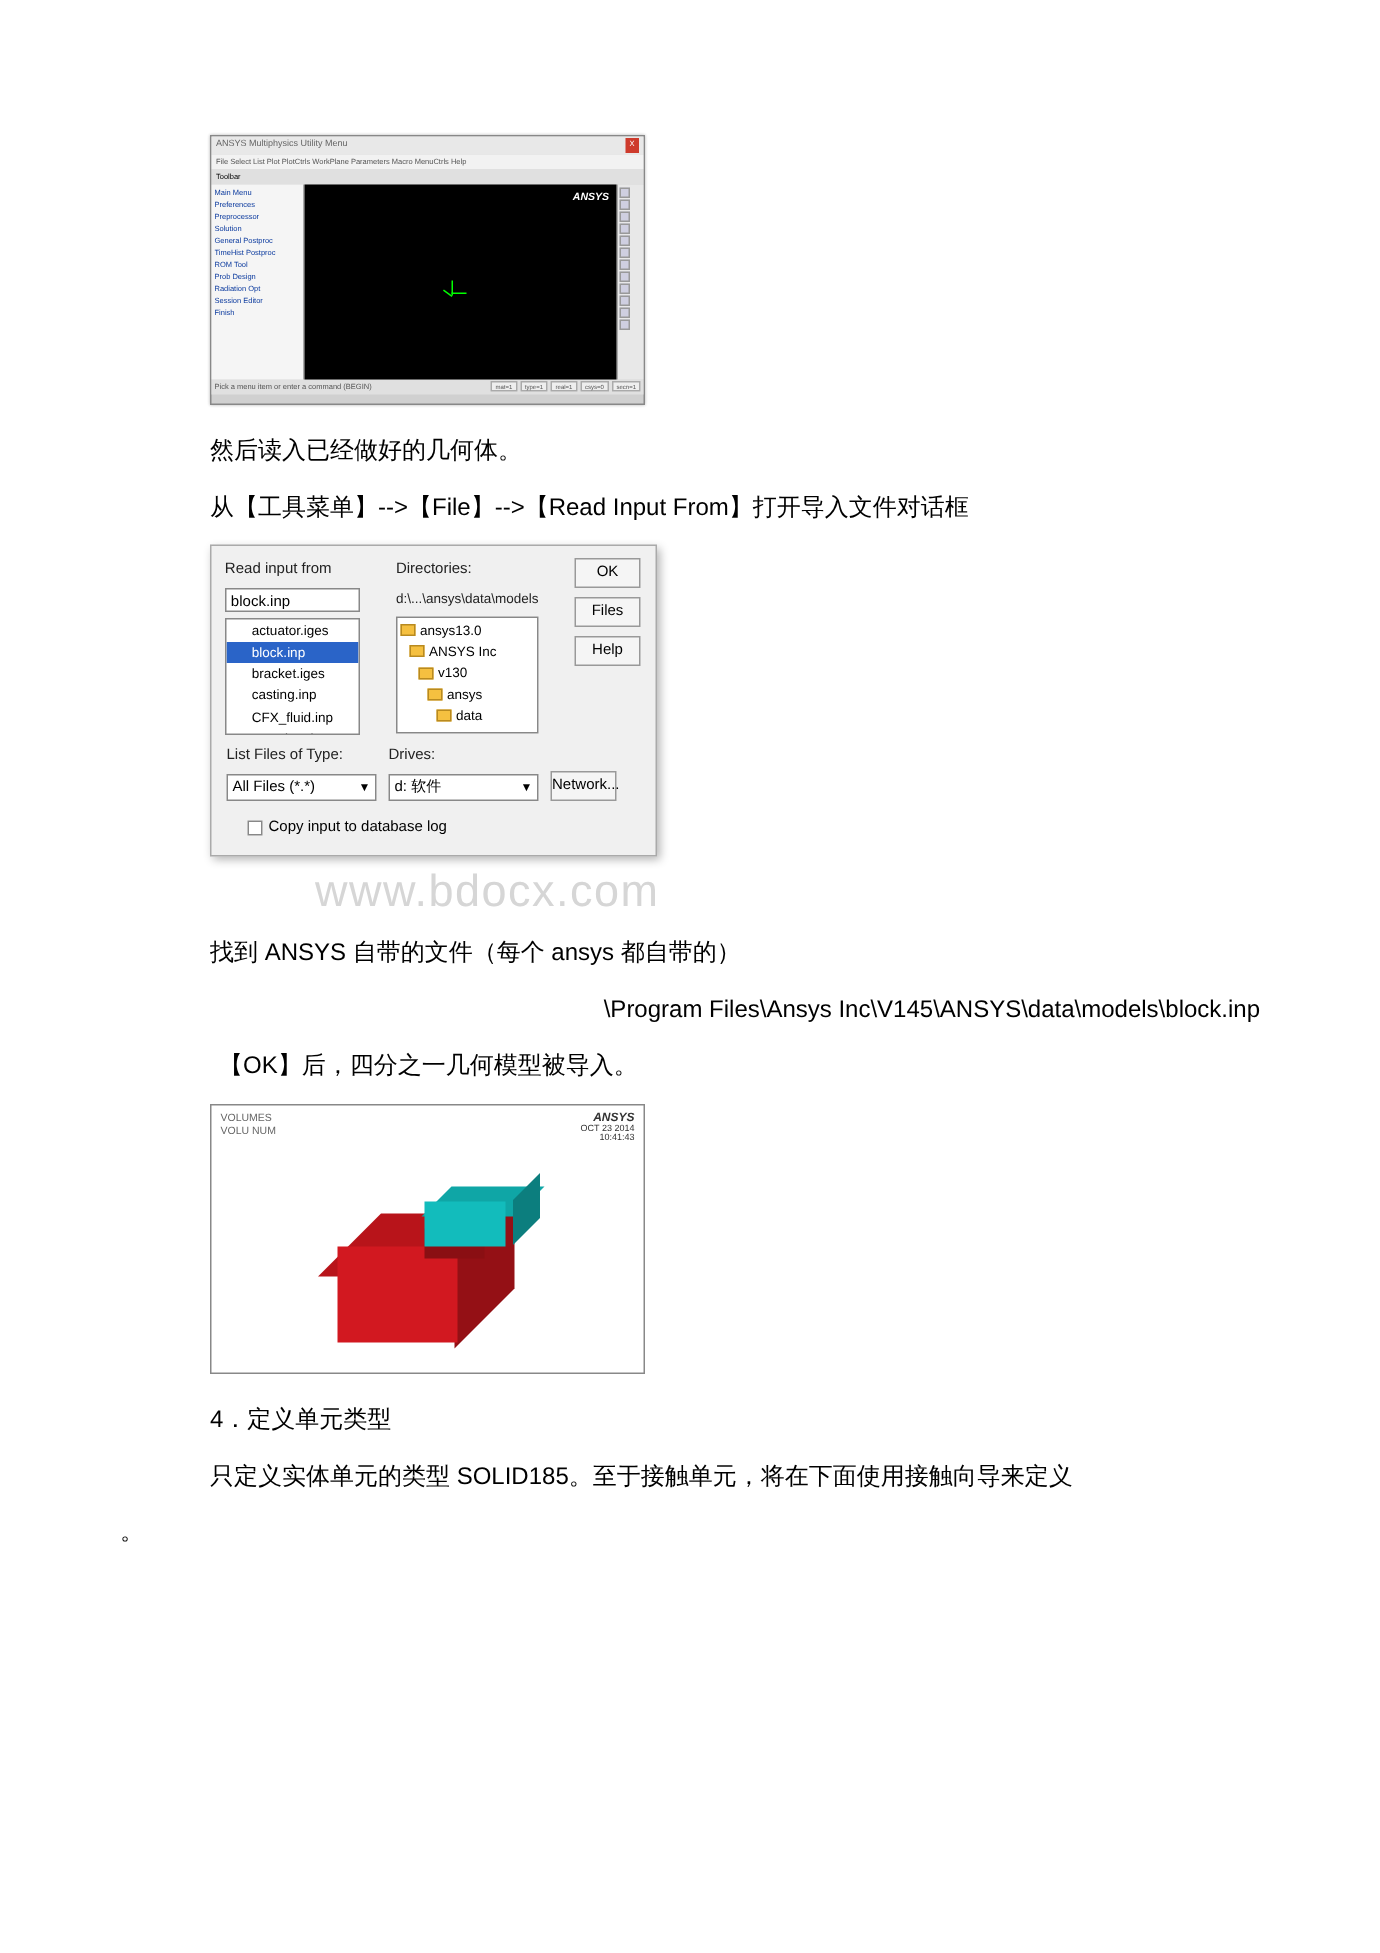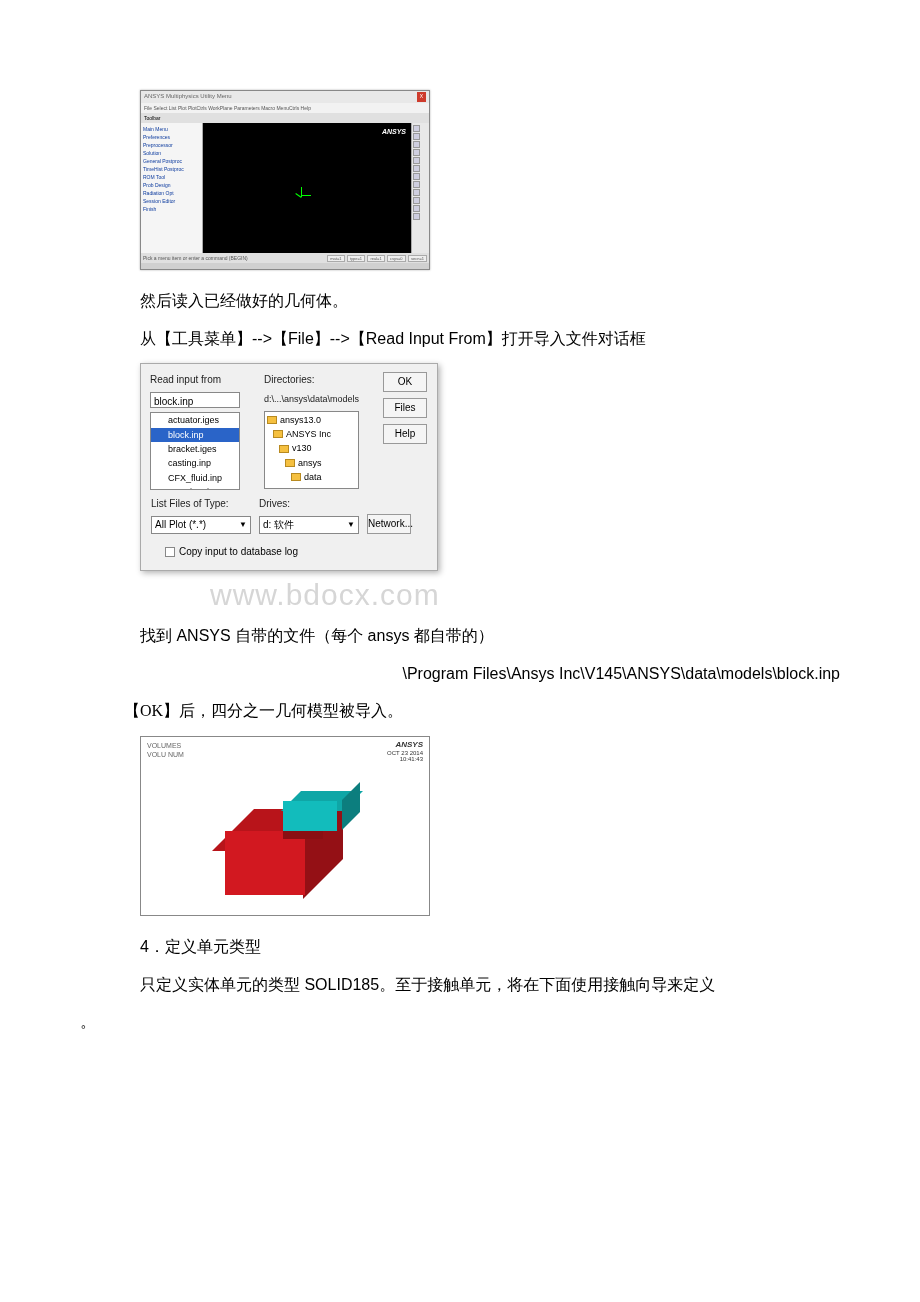--- a/index.html
+++ b/index.html
@@ -254,21 +254,21 @@
       <div class="dlg-btns">
         <div class="dlg-btn">OK</div>
         <div class="dlg-btn">Files</div>
         <div class="dlg-btn">Help</div>
       </div>
     </div>
     <div class="dlg-row2">
       <div class="dlg-col" style="width:100px;">
         <div class="dlg-lbl">List Files of Type:</div>
         <div class="dlg-sel">
-            <span>All Plot (*.*)</span>
+            <span>All Files (*.*)</span>
             <span class="arr">▼</span>
           </div>
       </div>
       <div class="dlg-col" style="width:100px;">
         <div class="dlg-lbl">Drives:</div>
         <div class="dlg-sel">
             <span>d: 软件</span>
             <span class="arr">▼</span>
           </div>
       </div>
@@ -279,21 +279,21 @@
     <div class="dlg-chk">
       <span class="cb"></span>
       <span>Copy input to database log</span>
     </div>
   </div>
 </div>
 <div class="watermark">www.bdocx.com</div>
 
 <p style="margin-left:60px; margin-top:-14px;">找到 ANSYS 自带的文件（每个 ansys 都自带的）</p>
 <p style="margin-left:95px;text-align:right;">\Program Files\Ansys Inc\V145\ANSYS\data\models\block.inp</p>
-<p style="margin-left:44px;font-family:Liberation Serif, serif;">【OK】后，四分之一几何模型被导入。</p>
+<p style="margin-left:66px;">【OK】后，四分之一几何模型被导入。</p>
 
 <div class="model-view section">
   <div class="mv-label">
     <div>VOLUMES</div>
     <div>VOLU NUM</div>
   </div>
   <div class="mv-logo">
     <div>ANSYS</div>
     <div class="dt">OCT 23 2014</div>
     <div class="dt">10:41:43</div>

